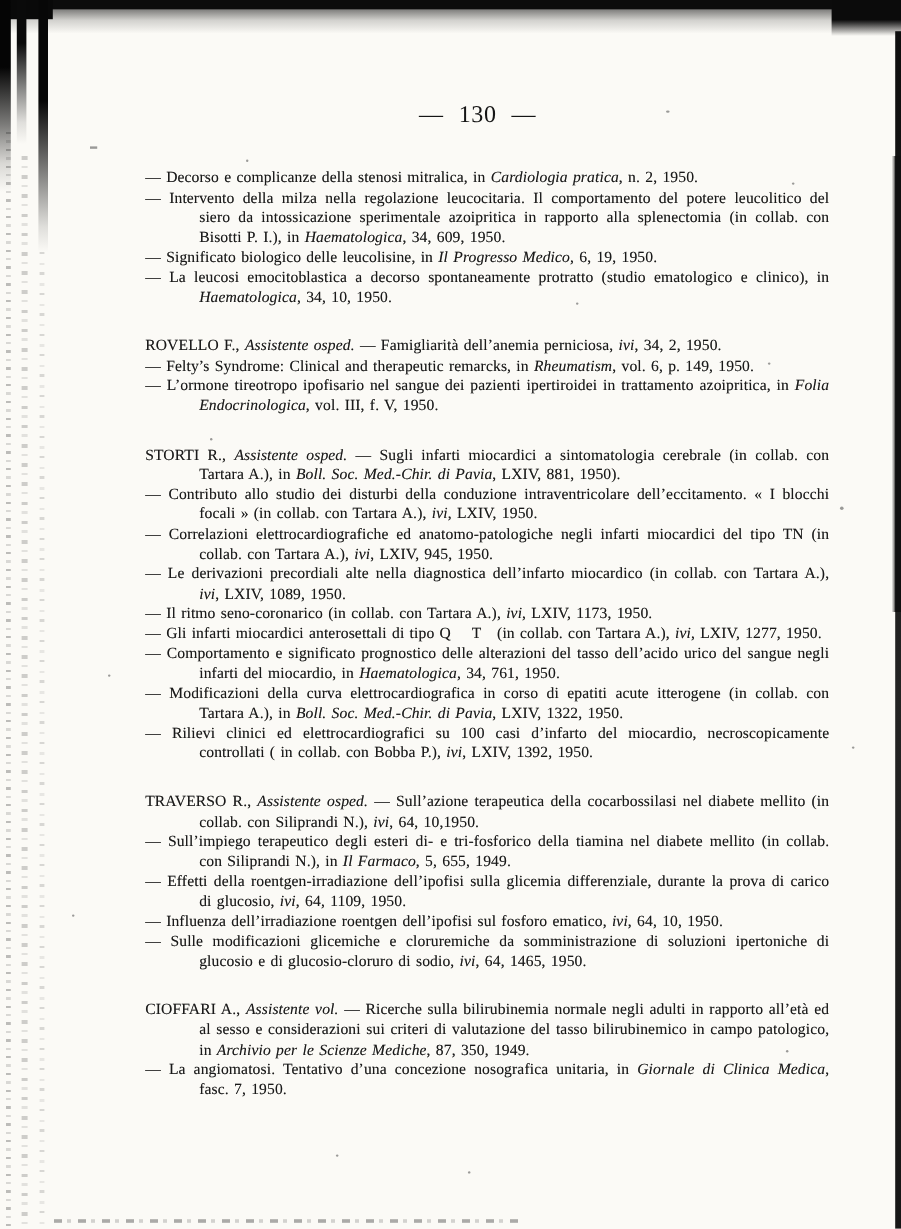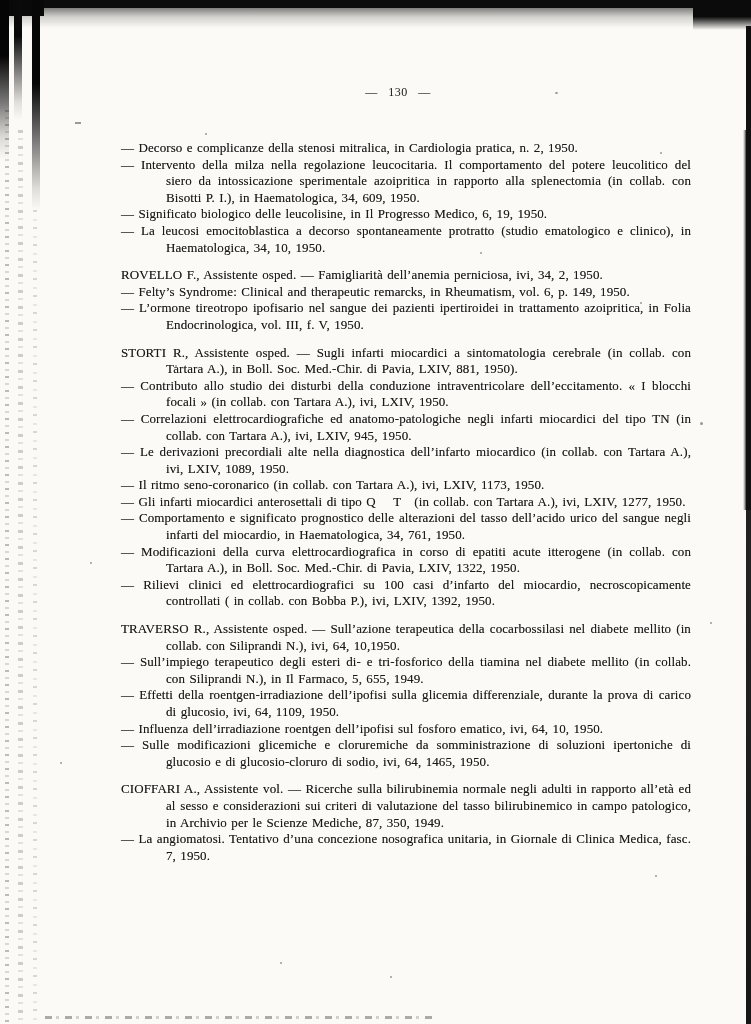--- a/index.html
+++ b/index.html
@@ -10,44 +10,44 @@
     overflow: hidden;
     font-family: "Liberation Serif", "DejaVu Serif", serif;
     color: #1a1a1a;
   }
 
   
   .page-number {
     position: absolute;
     top: 85px; left: 298px; width: 200px;
     text-align: center;
-    font-size: 12px;
+    font-size: 20px;
     letter-spacing: 0.5px;
     word-spacing: 7px;
     color: #151515;
   }
 
   
   .bibliography {
     position: absolute;
     top: 140px; left: 121px; width: 570px;
   }
-  .section + .section { margin-top: 11px; }
+  .section + .section { margin-top: 24px; }
   p.entry {
     margin: 0;
     padding-left: 45px;
     text-indent: -45px;
     font-size: 13px;
     line-height: 16.6px;
     text-align: justify;
     word-spacing: 1px;
     letter-spacing: 0.1px;
     text-shadow: 0 0 0.4px rgba(10,10,10,0.45);
   }
-  p.entry .it { }
+  p.entry .it { font-style: italic; }
 
   
   .artifact { position: absolute; pointer-events: none; }
   .top-band {
     left: 0; top: 0; width: 751px; height: 8px;
     background: #0c0c0c;
   }
   .top-fade {
     left: 0; top: 8px; width: 751px; height: 20px;
     background: linear-gradient(to bottom, rgba(25,25,25,0.55), rgba(25,25,25,0.18) 45%, rgba(25,25,25,0));

